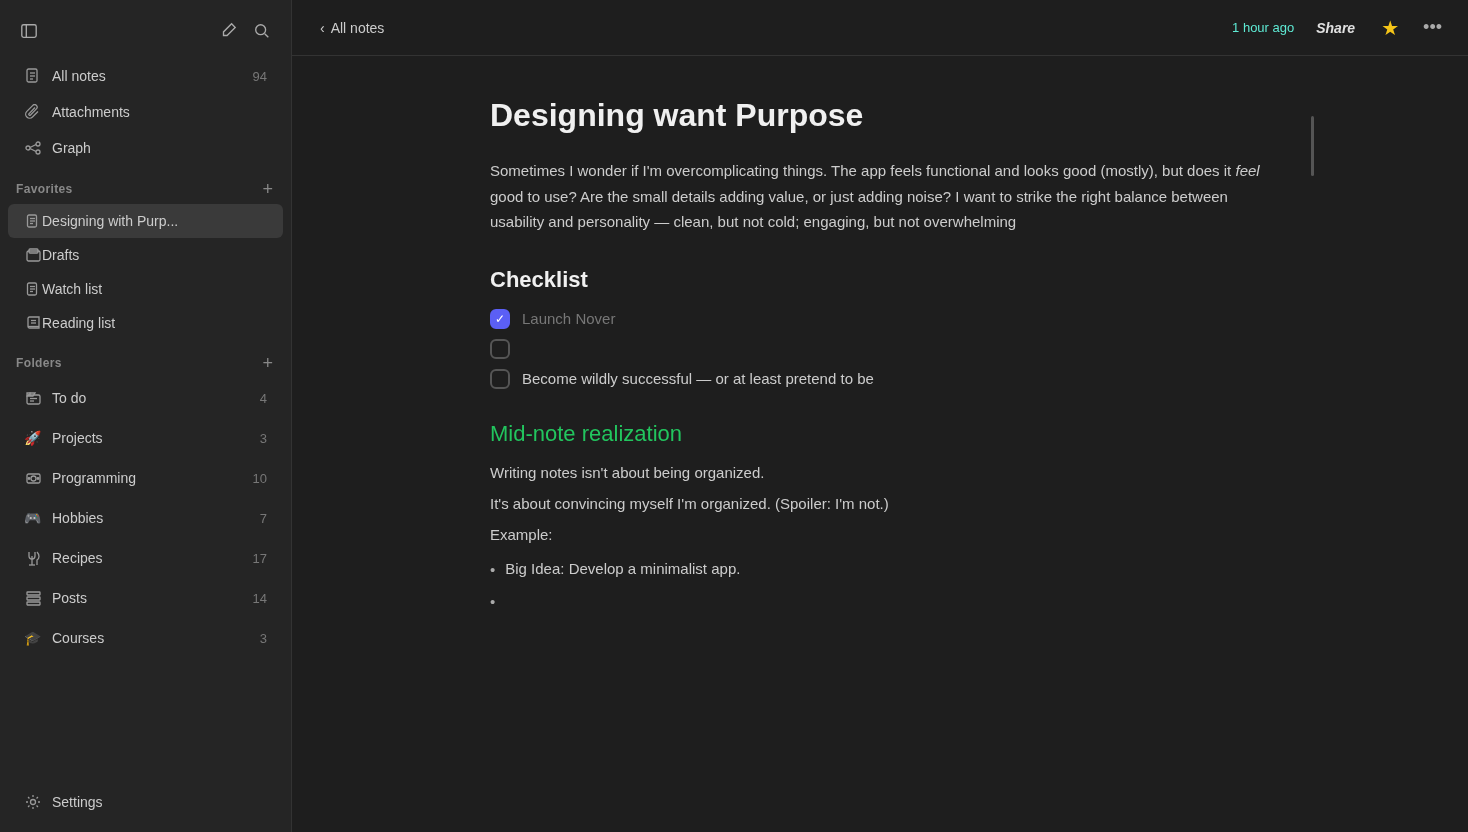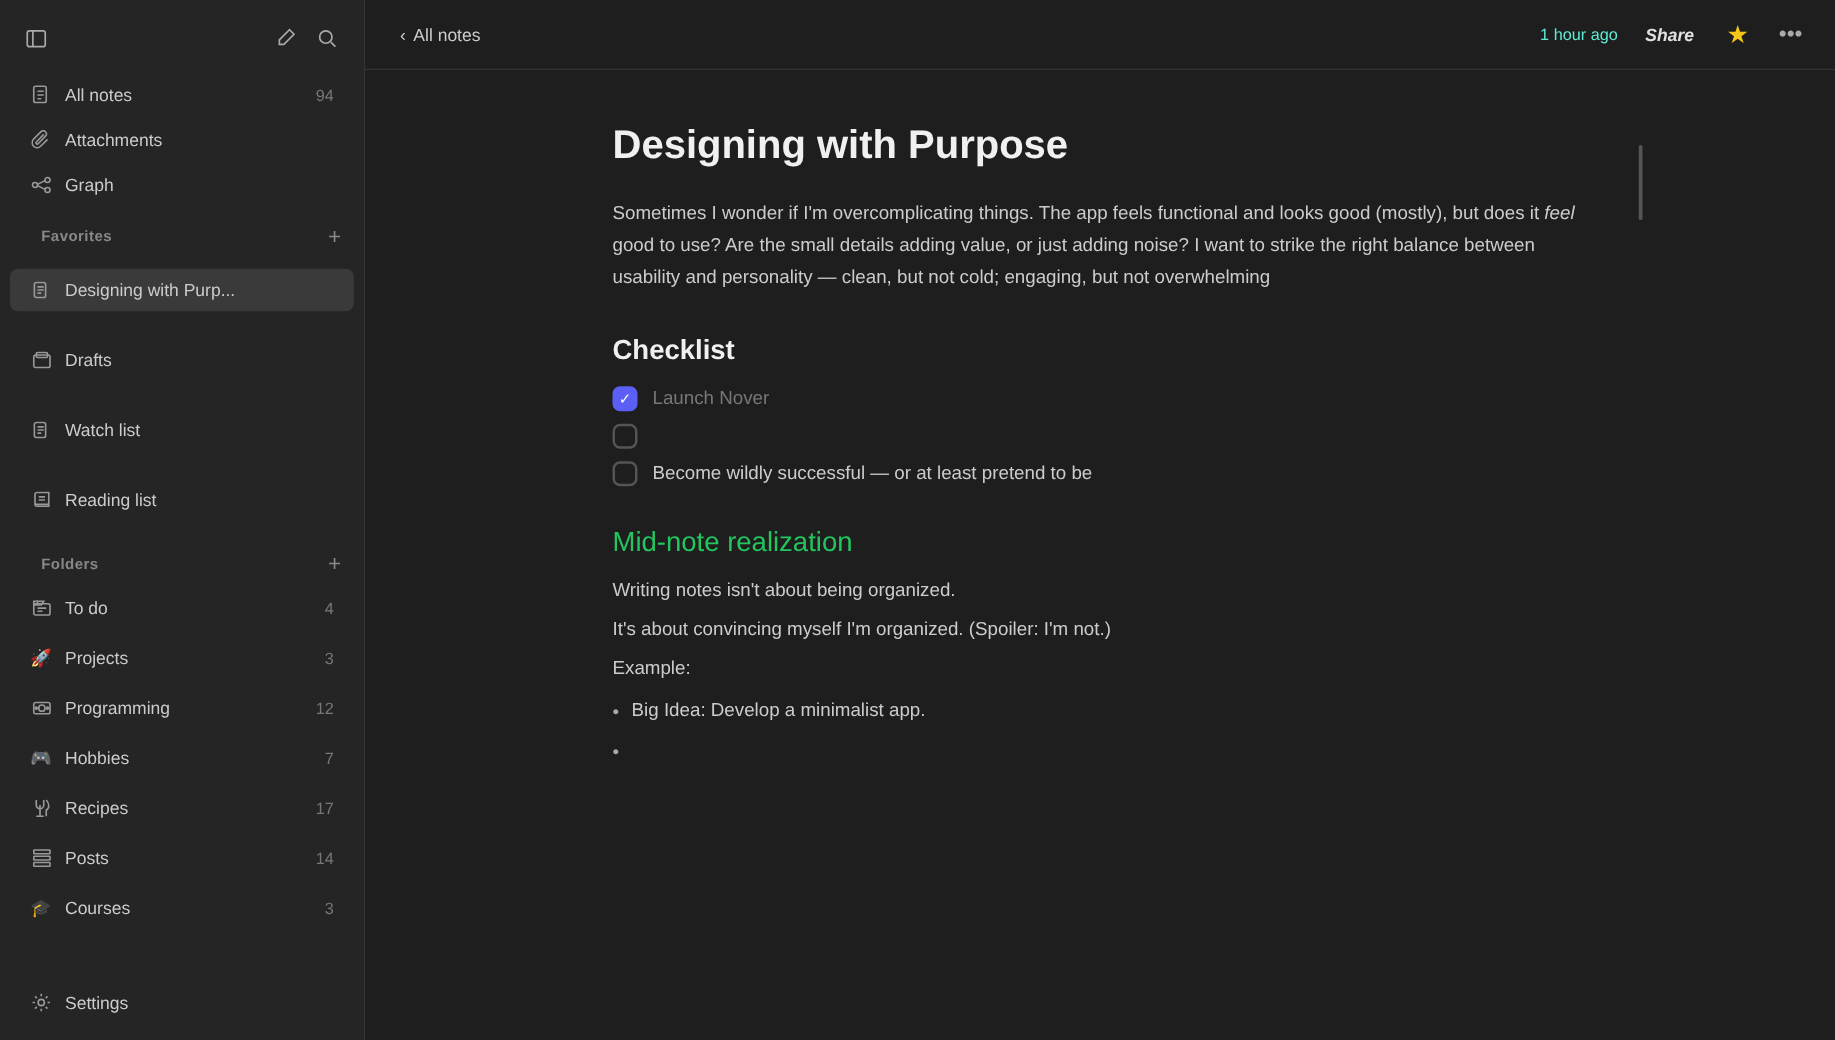--- a/index.html
+++ b/index.html
@@ -71,45 +71,44 @@
       align-items: center;
       justify-content: center;
       color: #999;
       font-size: 15px;
     }
 
     .section-header {
       display: flex;
       align-items: center;
       justify-content: space-between;
-      padding: 14px 16px 6px 33px;
+      padding: 14px 16px 6px 16px;
       color: #888;
       font-size: 12px;
       font-weight: 600;
       letter-spacing: 0.03em;
     }
     .section-header .add-btn {
       background: none;
       border: none;
       color: #888;
       cursor: pointer;
       font-size: 18px;
       line-height: 1;
       padding: 0 2px;
       border-radius: 4px;
     }
 
     .sidebar-fav-item {
       display: flex;
       align-items: center;
-      gap: 10px;
       padding: 8px 16px;
       cursor: pointer;
       border-radius: 6px;
-      margin: 11px 8px;
+      margin: 0 8px;
       color: #ccc;
       font-size: 14px;
       user-select: none;
     }
     .sidebar-fav-item.active { background: #3a3a3a; }
     .sidebar-fav-icon {
       width: 18px;
       height: 18px;
       display: flex;
       align-items: center;
@@ -494,21 +493,21 @@
   <div class="sidebar-folder-item">
     <span class="folder-icon">
       <svg width="15" height="15" viewBox="0 0 15 15" fill="none" stroke="currentColor" stroke-width="1.3">
         <rect x="1" y="3" width="13" height="9" rx="1.5"></rect>
         <circle cx="7.5" cy="7.5" r="2.5"></circle>
         <circle cx="3" cy="7.5" r="0.8" fill="currentColor"></circle>
         <circle cx="12" cy="7.5" r="0.8" fill="currentColor"></circle>
       </svg>
     </span>
     <span>Programming</span>
-    <span class="count">12</span>
+    <span class="count">10</span>
   </div>
 
   <div class="sidebar-folder-item">
     <span class="folder-icon">🎮</span>
     <span>Hobbies</span>
     <span class="count">7</span>
   </div>
 
 
   <div class="sidebar-folder-item">
@@ -571,21 +570,21 @@
       <button class="more-btn">
         <span>•••</span>
       </button>
     </div>
   </div>
 
   <div class="note-area">
 
     <div class="note-scrollbar-line"></div>
 
-    <h1 class="note-title">Designing with Purpose</h1>
+    <h1 class="note-title">Designing want Purpose</h1>
 
     <p class="note-body-text">
       Sometimes I wonder if I'm overcomplicating things. The app feels functional and looks good (mostly), but does it <em>feel</em> good to use? Are the small details adding value, or just adding noise? I want to strike the right balance between usability and personality — clean, but not cold; engaging, but not overwhelming
     </p>
 
     <h2 class="section-title">Checklist</h2>
 
     <ul class="checklist">
       <li class="checklist-item checked">
         <div class="checkbox checked-box">✓</div>

